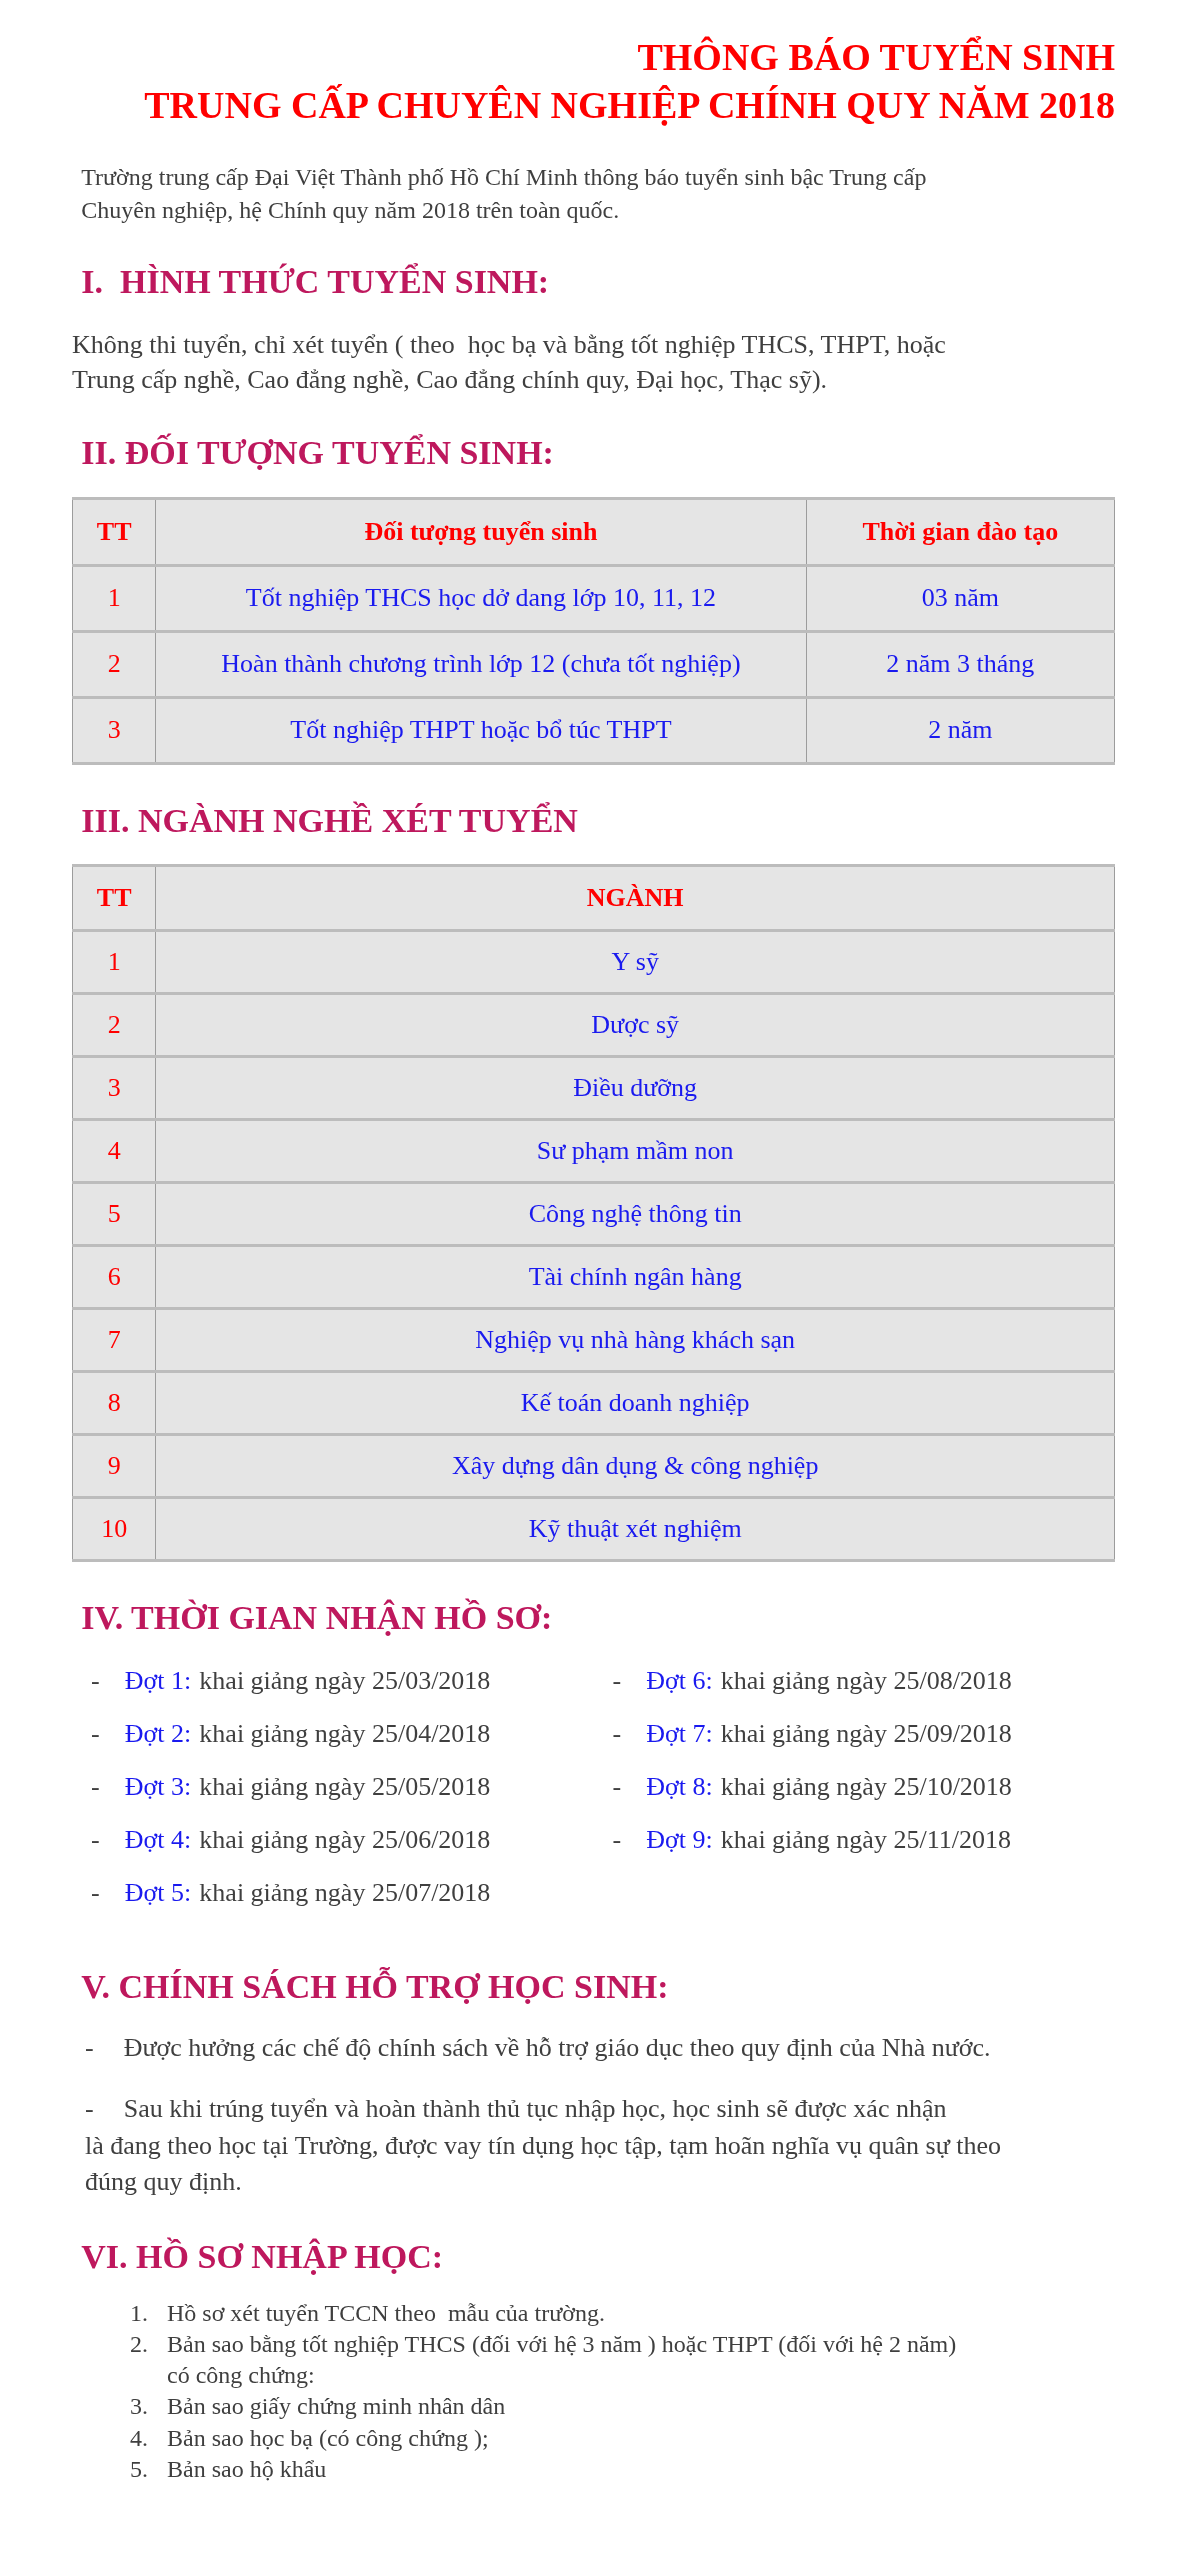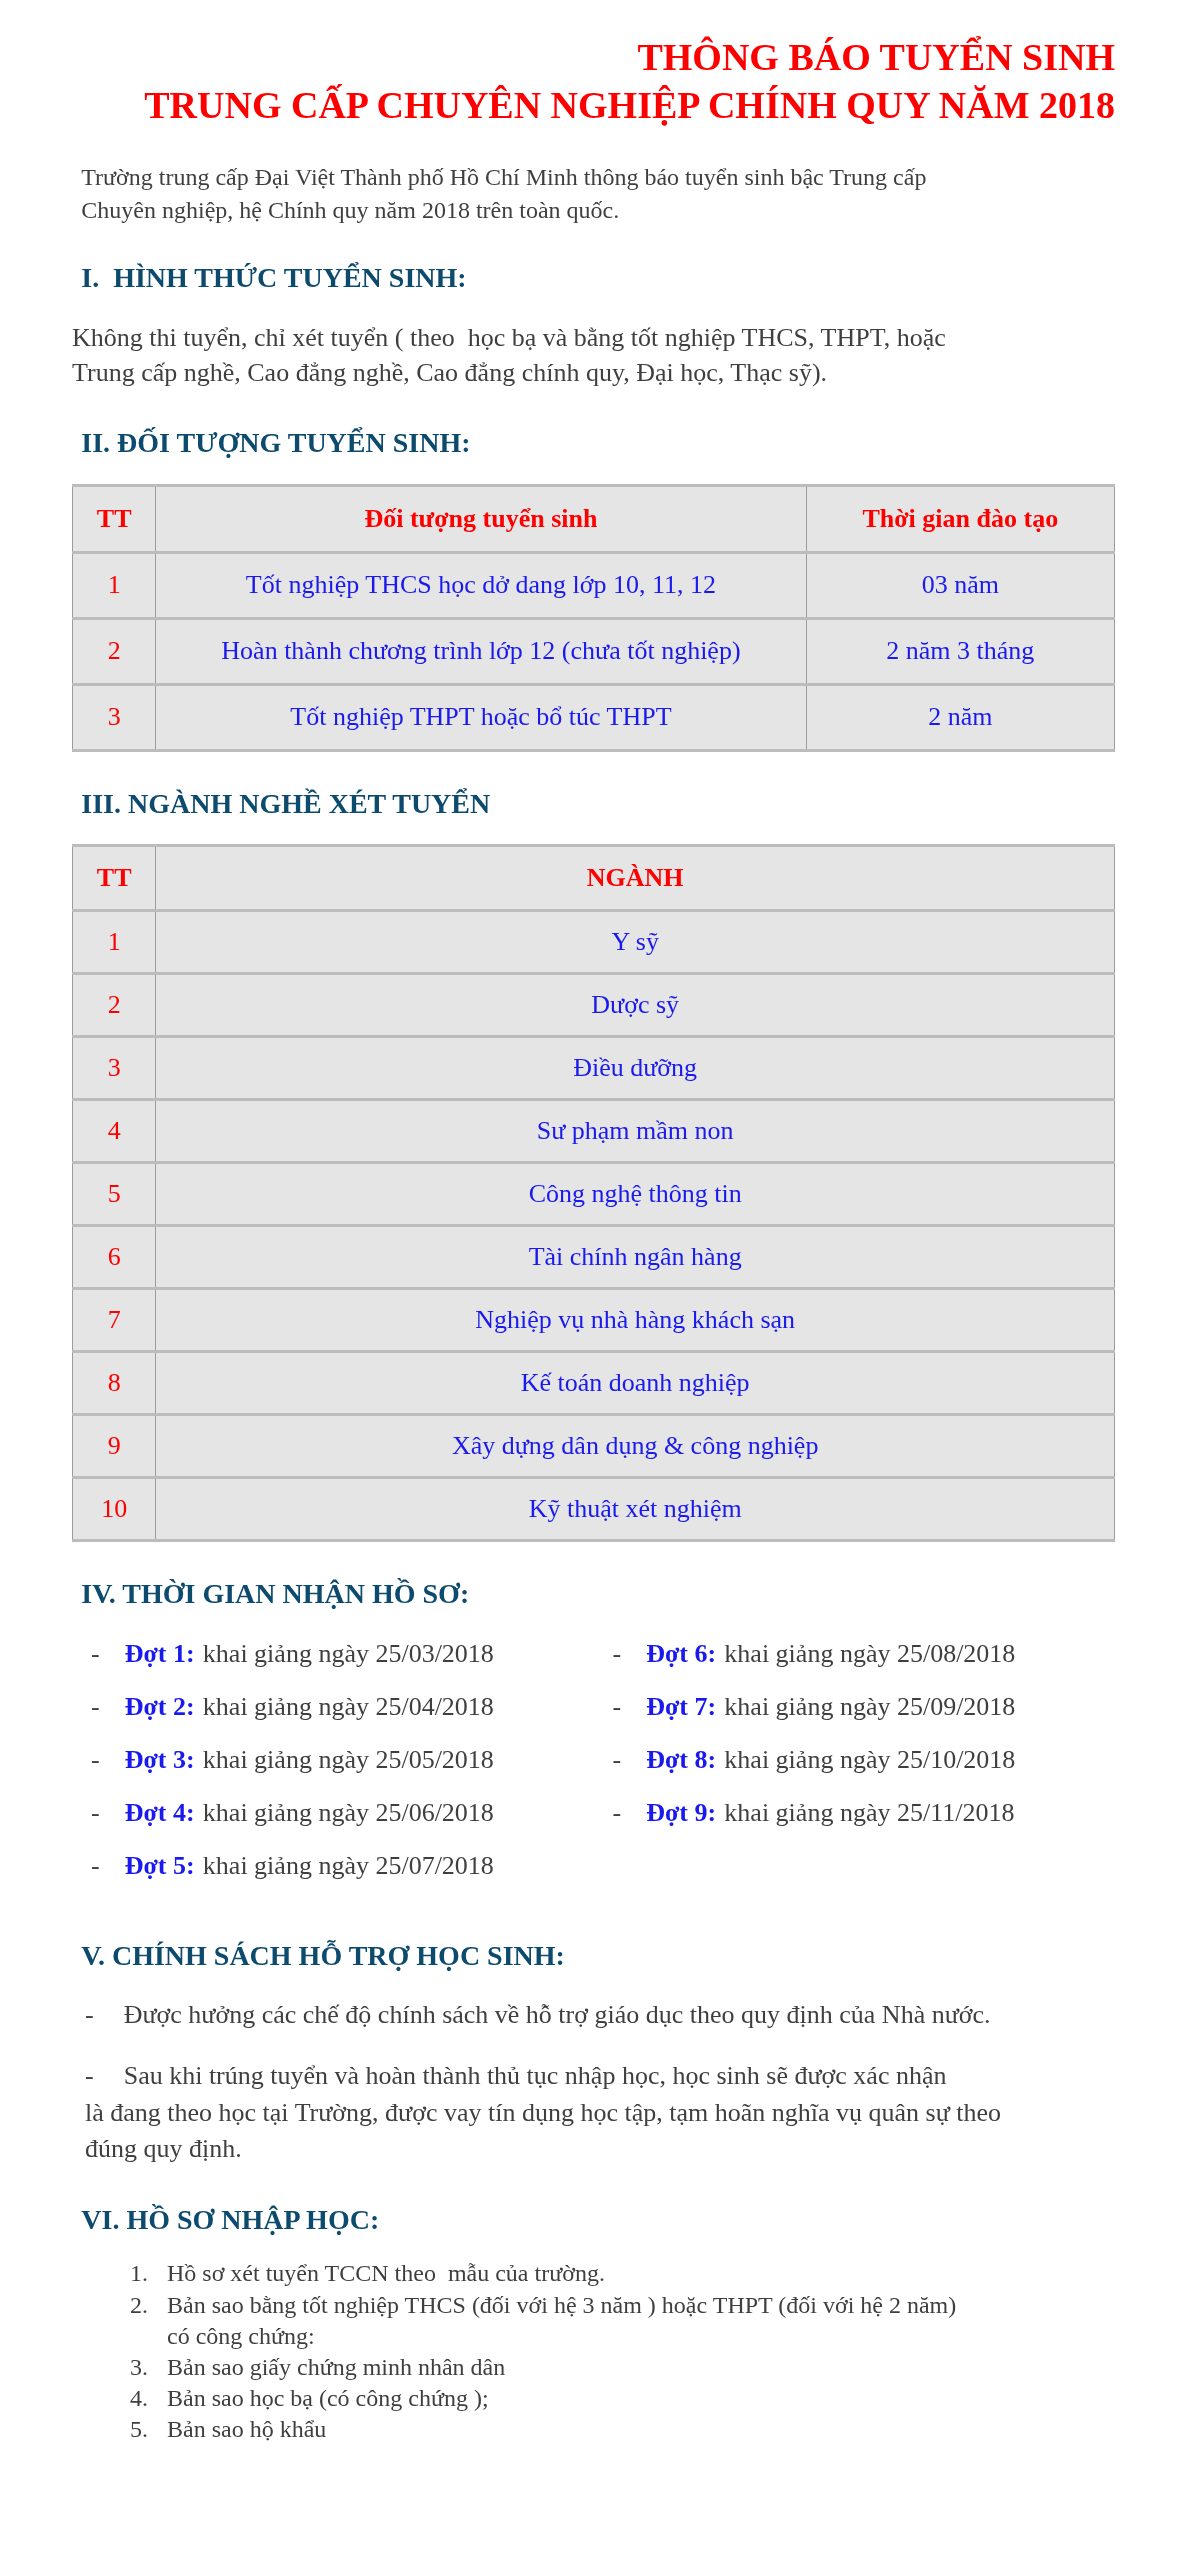--- a/index.html
+++ b/index.html
@@ -30,23 +30,23 @@
     margin: 9.3px 0 0 0;
   }
 
   
   .intro-par {
     font-size: 24px;
     line-height: 1.36;
     margin: 31px 0 0 9.3px;
   }
   .sec-heading {
-    color: #0c4a6e;
+    color: #be185d;
     font-weight: bold;
-    font-size: 28px;
+    font-size: 34px;
     margin: 37px 0 0 9.3px;
     line-height: 1.1;
   }
   .sec-par {
     font-size: 26px;
     line-height: 1.36;
     margin: 26px 0 0 0;
   }
 
   
@@ -88,21 +88,21 @@
   .batch-col { width: 50%; }
   .batch-item {
     display: flex;
     align-items: baseline;
     padding-left: 19px;
     margin-bottom: 23px;
   }
   .batch-marker { color: #3f3f3f; }
   .batch-label {
     color: #1a1aef;
-    font-weight: bold;
+    font-weight: normal;
     margin-left: 25px;
   }
   .batch-text { margin-left: 8.2px; }
 
   
   .policy-list { margin-top: 5.2px; }
   .policy-item {
     font-size: 26px;
     line-height: 1.4;
     margin: 25px 0 0 0;

